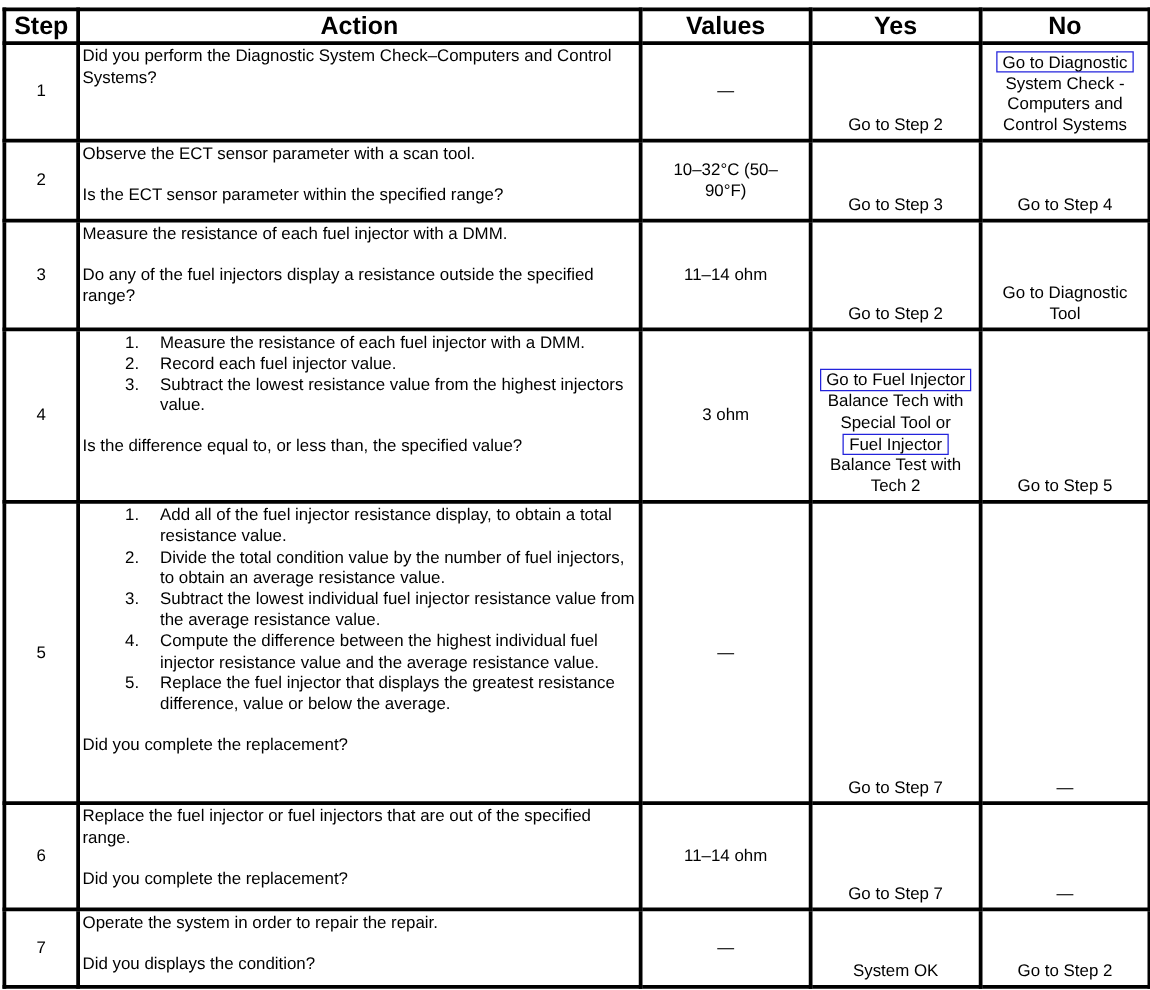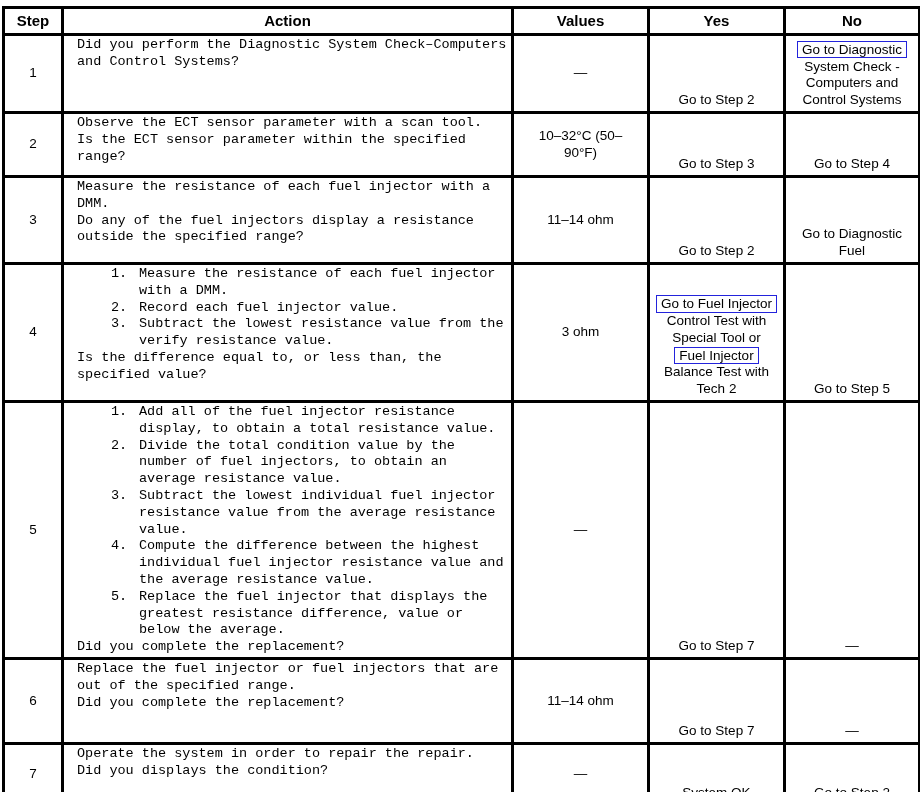--- a/index.html
+++ b/index.html
@@ -19,21 +19,21 @@
     margin: 6px 0 0 2px;
     background: #ffffff;
   }
   table.diag th, table.diag td {
     border: 3px solid #000000;
     font-size: 13.5px;
     line-height: 16.8px;
     overflow: hidden;
   }
   table.diag th {
-    font-size: 15px;
+    font-size: 20px;
     font-weight: bold;
     text-align: center;
     padding: 1px 0;
     height: 22px;
   }
   col.c-step { width: 59px; }
   col.c-action { width: 450px; }
   col.c-values { width: 136px; }
   col.c-yes { width: 136px; }
   col.c-no { width: 135px; }
@@ -55,42 +55,41 @@
   td.action-cell {
     vertical-align: top;
     padding: 0;
   }
   .act {
     display: flex;
     flex-direction: column;
     justify-content: space-between;
     height: 100%;
     box-sizing: border-box;
-    padding: 1px 0 1px 13px;
-    font-family: Liberation Mono, monospace;
+    padding: 1px 0 1px 2px;
   }
   .act-text { padding-right: 4px; }
   ol.act-list {
     margin: 0;
     padding: 0;
     list-style: none;
     counter-reset: item;
   }
   ol.act-list li {
     position: relative;
     padding-left: 62px;
     counter-increment: item;
   }
   ol.act-list li::before {
     content: counter(item) ".";
     position: absolute;
     left: 34px;
     top: 0;
   }
-  .act-q { padding-right: 4px; }
+  .act-q { padding-right: 4px; margin-top: 16px; }
   td.values-cell {
     text-align: center;
     vertical-align: middle;
     padding: 0 10px;
   }
   td.yes-cell, td.no-cell {
     text-align: center;
     vertical-align: bottom;
     padding: 0 4px 2px 4px;
   }
@@ -171,43 +170,43 @@
           <div class="act-text">Measure the resistance of each fuel injector with a DMM.</div>
 
         </div>
         <div class="act-q">Do any of the fuel injectors display a resistance outside the specified range?</div>
       </div>
     </td>
     <td class="values-cell">
       <span>11–14 ohm</span>
     </td>
     <td class="yes-cell"><span>Go to Step 2</span></td>
-    <td class="no-cell"><span>Go to Diagnostic Fuel</span></td>
+    <td class="no-cell"><span>Go to Diagnostic Tool</span></td>
   </tr>
       <tr class="r3">
     <td class="step-cell">
       <span>4</span>
     </td>
     <td class="action-cell">
       <div class="act">
         <div class="act-top">
 
           <ol class="act-list">
                 <li>Measure the resistance of each fuel injector with a DMM.</li>
                 <li>Record each fuel injector value.</li>
-                <li>Subtract the lowest resistance value from the verify resistance value.</li>
+                <li>Subtract the lowest resistance value from the highest injectors value.</li>
               </ol>
         </div>
         <div class="act-q">Is the difference equal to, or less than, the specified value?</div>
       </div>
     </td>
     <td class="values-cell">
       <span>3 ohm</span>
     </td>
-    <td class="yes-cell"><span class="linkbox">Go to Fuel Injector</span> <span>Control Test with Special Tool or</span> <span class="linkbox">Fuel Injector</span> <span>Balance Test with Tech 2</span></td>
+    <td class="yes-cell"><span class="linkbox">Go to Fuel Injector</span> <span>Balance Tech with Special Tool or</span> <span class="linkbox">Fuel Injector</span> <span>Balance Test with Tech 2</span></td>
     <td class="no-cell"><span>Go to Step 5</span></td>
   </tr>
       <tr class="r4">
     <td class="step-cell">
       <span>5</span>
     </td>
     <td class="action-cell">
       <div class="act">
         <div class="act-top">
 

